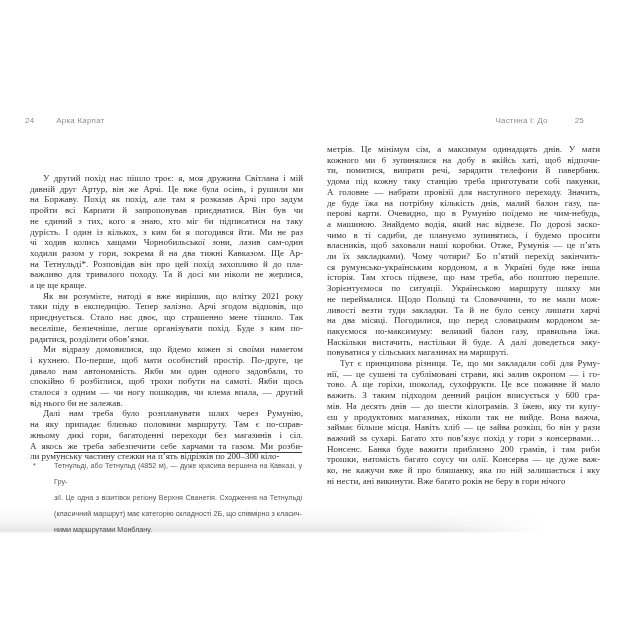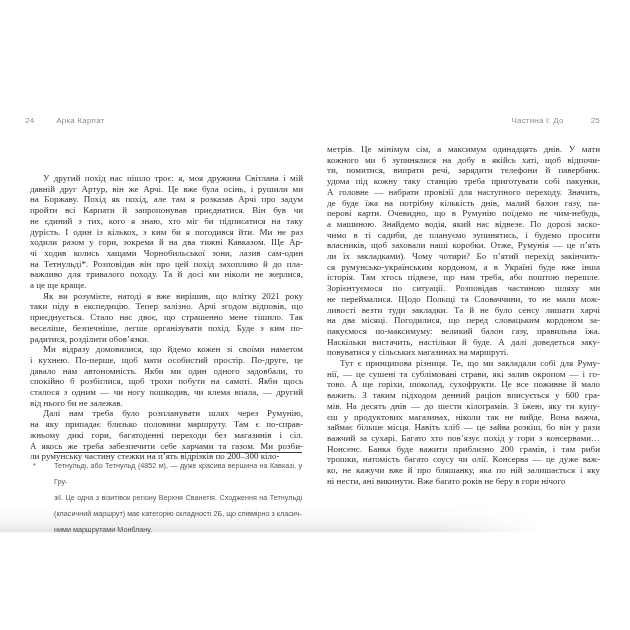--- a/index.html
+++ b/index.html
@@ -23,21 +23,21 @@
     display: flex;
     align-items: flex-end;
     gap: 22px;
     font-family: "Liberation Sans", sans-serif;
     font-size: 8px;
     letter-spacing: 0.2px;
     color: #8f8f8f;
     white-space: nowrap;
   }
   .running-header.left { left: 25px; }
-  .running-header.right { right: 30px; gap: 27px; }
+  .running-header.right { right: 46px; gap: 27px; }
   .body-text {
     position: absolute;
     top: 144px;
     width: 273px;
     font-size: 9px;
     line-height: 10.7px;
     color: #303030;
   }
   .body-text.left-col { left: 30px; margin-top: 29px; }
   .body-text.right-col { left: 327px; }
@@ -109,22 +109,22 @@
   </div>
 
   <div class="body-text left-col">
       <div class="para">
         <div class="line">У другий похід нас пішло троє: я, моя дружина Світлана і мій</div>
         <div class="line">давній друг Артур, він же Арчі. Це вже була осінь, і рушили ми</div>
         <div class="line">на Боржаву. Похід як похід, але там я розказав Арчі про задум</div>
         <div class="line">пройти всі Карпати й запропонував приєднатися. Він був чи</div>
         <div class="line">не єдиний з тих, кого я знаю, хто міг би підписатися на таку</div>
         <div class="line">дурість. І один із кількох, з ким би я погодився йти. Ми не раз</div>
+        <div class="line">чі ходив колись хащами Чорнобильської зони, лазив сам-один</div>
         <div class="line">ходили разом у гори, зокрема й на два тижні Кавказом. Ще Ар-</div>
-        <div class="line">чі ходив колись хащами Чорнобильської зони, лазив сам-один</div>
         <div class="line">на Тетнульді*. Розповідав він про цей похід захопливо й до пла-</div>
         <div class="line">важливо для тривалого походу. Та й досі ми ніколи не жерлися,</div>
         <div class="line last">а це ще краще.</div>
       </div>
       <div class="para">
         <div class="line">Як ви розумієте, натоді я вже вирішив, що влітку 2021 року</div>
         <div class="line">таки піду в експедицію. Тепер залізно. Арчі згодом відповів, що</div>
         <div class="line">приєднується. Стало нас двоє, що страшенно мене тішило. Так</div>
         <div class="line">веселіше, безпечніше, легше організувати похід. Буде з ким по-</div>
         <div class="line last">радитися, розділити обов’язки.</div>
@@ -154,21 +154,21 @@
         <div class="line">удома під кожну таку станцію треба приготувати собі пакунки,</div>
         <div class="line">А головне — набрати провізії для наступного переходу. Значить,</div>
         <div class="line">де буде їжа на потрібну кількість днів, малий балон газу, па-</div>
         <div class="line">перові карти. Очевидно, що в Румунію поїдемо не чим-небудь,</div>
         <div class="line">а машиною. Знайдемо водія, який нас відвезе. По дорозі заско-</div>
         <div class="line">чимо в ті садиби, де плануємо зупинятись, і будемо просити</div>
         <div class="line">власників, щоб заховали наші коробки. Отже, Румунія — це п’ять</div>
         <div class="line">ли їх закладками). Чому чотири? Бо п’ятий перехід закінчить-</div>
         <div class="line">ся румунсько-українським кордоном, а в Україні буде вже інша</div>
         <div class="line">історія. Там хтось підвезе, що нам треба, або поштою перешле.</div>
-        <div class="line">Зорієнтуємося по ситуації. Розповідав частиною шляху ми</div>
+        <div class="line">Зорієнтуємося по ситуації. Українською маршруту шляху ми</div>
         <div class="line">не переймалися. Щодо Польщі та Словаччини, то не мали мож-</div>
         <div class="line">ливості везти туди закладки. Та й не було сенсу лишати харчі</div>
         <div class="line">на два місяці. Погодилися, що перед словацьким кордоном за-</div>
         <div class="line">пакуємося по-максимуму: великий балон газу, правильна їжа.</div>
         <div class="line">Наскільки вистачить, настільки й буде. А далі доведеться заку-</div>
         <div class="line last">повуватися у сільських магазинах на маршруті.</div>
       </div>
       <div class="para">
         <div class="line">Тут є принципова різниця. Те, що ми закладали собі для Руму-</div>
         <div class="line">нії, — це сушені та сублімовані страви, які залив окропом — і го-</div>

